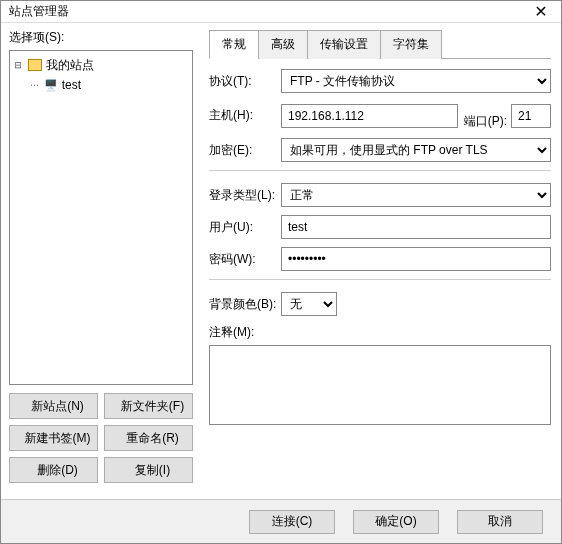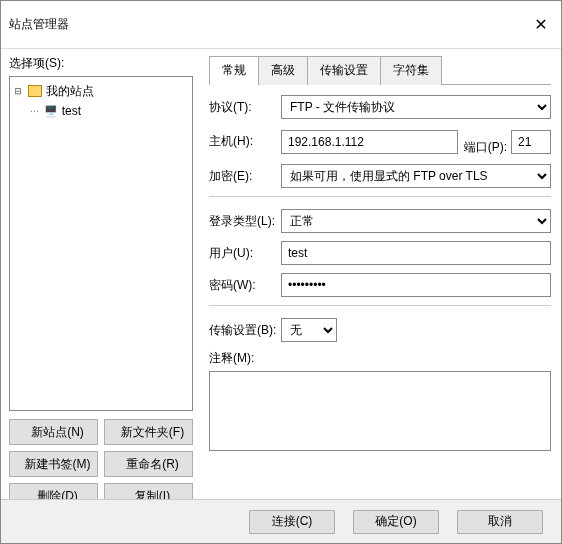--- a/index.html
+++ b/index.html
@@ -1,18 +1,18 @@
 <!DOCTYPE html>
 <html><head>
 <meta charset="utf-8">
 <style>
 * { box-sizing: border-box; margin: 0; padding: 0; font-family: "Microsoft YaHei", "Segoe UI", sans-serif; font-size: 12px; }
 body { background: #f0f0f0; }
 .window { width: 562px; height: 544px; background: #fff; border: 1px solid #888; position: relative; }
-.titlebar { height: 48px; display: flex; align-items: center; justify-content: space-between; padding: 0 0 0 8px; border-bottom: 1px solid #ddd; background:#fff;}
+.titlebar { height: 22px; display: flex; align-items: center; justify-content: space-between; padding: 0 0 0 8px; border-bottom: 1px solid #ddd; background:#fff;}
 .title { font-size: 12px; }
 .close { width: 40px; height: 30px; display: flex; align-items: center; justify-content: center; font-size: 16px; cursor: pointer; }
 .body { display: flex; height: calc(100% - 30px - 44px); }
 .left { width: 200px; padding: 6px 8px 8px 8px; display: flex; flex-direction: column; }
 .left-label { margin-bottom: 4px; }
 .tree { flex: 1; border: 1px solid #888; background: #fff; padding: 4px; }
 .tree-row { display: flex; align-items: center; height: 20px; gap: 4px; }
 .tree-row.indent { padding-left: 16px; }
 .folder-icon { width: 14px; height: 12px; background: #ffd76a; border: 1px solid #b8860b; }
 .pc-icon { font-size: 11px; }
@@ -121,21 +121,21 @@
         <input type="text" style="flex: 1 1 0%;" value="test">
       </div>
       <div class="form-row">
         <span class="form-label">密码(W):</span>
         <input type="password" style="flex: 1 1 0%;" value="password1">
       </div>
 
       <div class="sep"></div>
 
       <div class="form-row">
-        <span class="form-label">传输设置(B):</span>
+        <span class="form-label">背景颜色(B):</span>
         <select style="width:56px">
           <option>无</option>
         </select>
       </div>
       <div style="margin-bottom:4px">注释(M):</div>
       <textarea class="comments" style=""></textarea>
     </div>
   </div>
 
   <div class="bottom">

